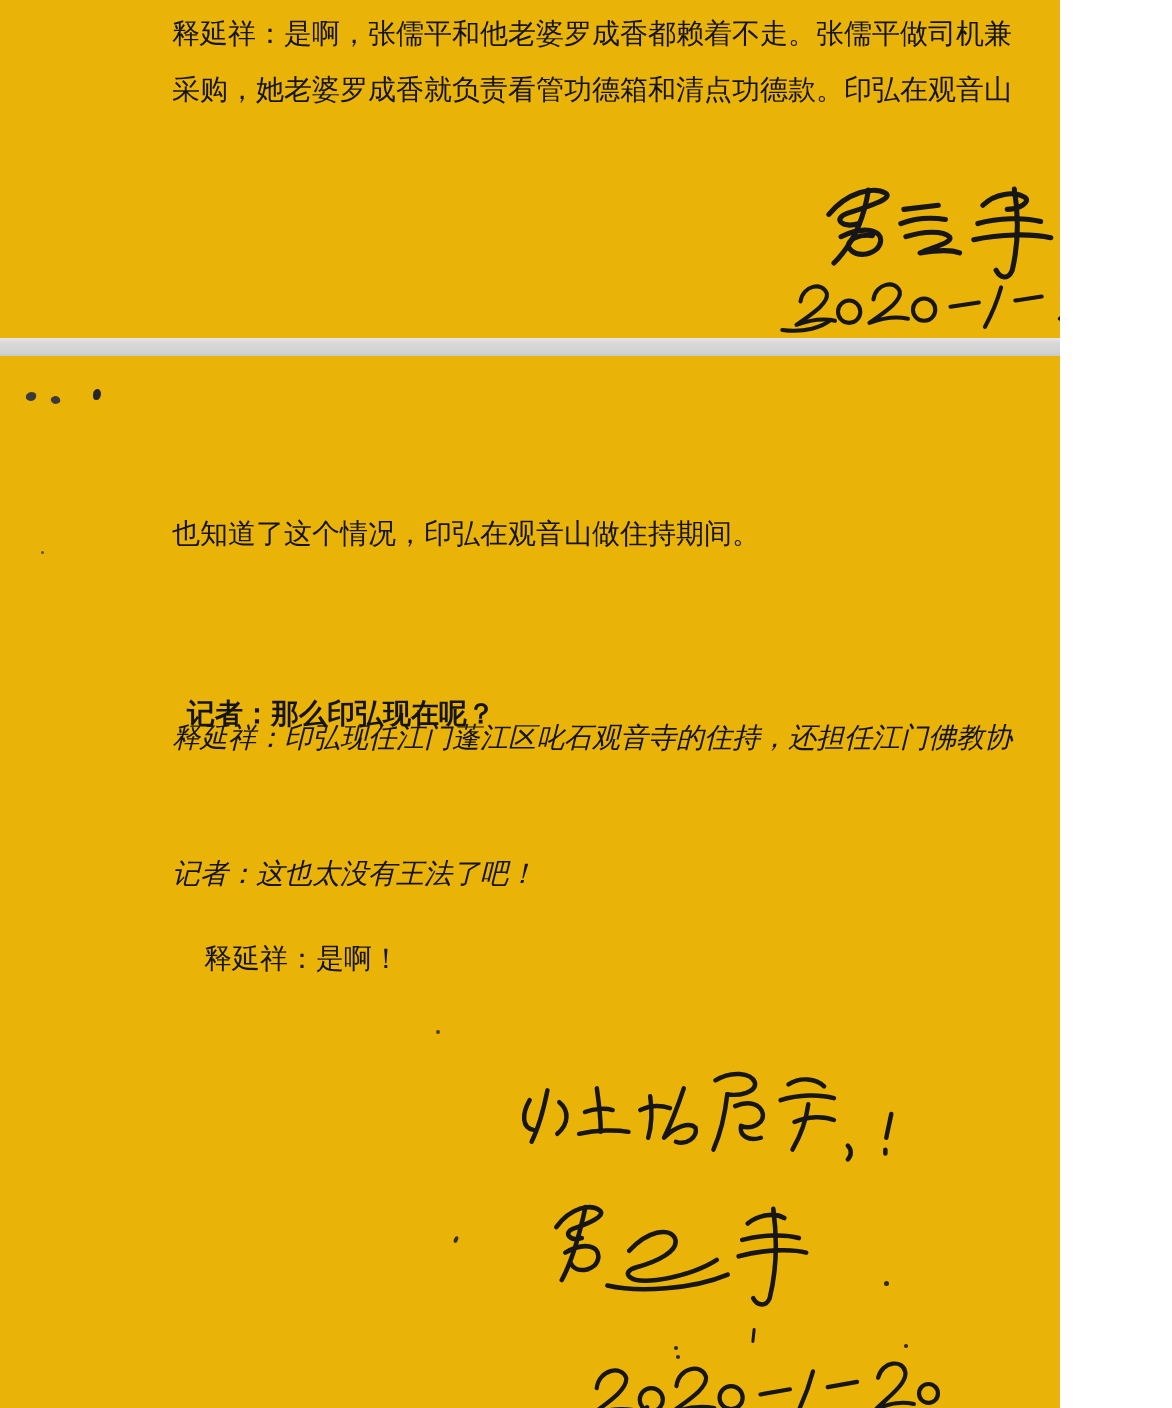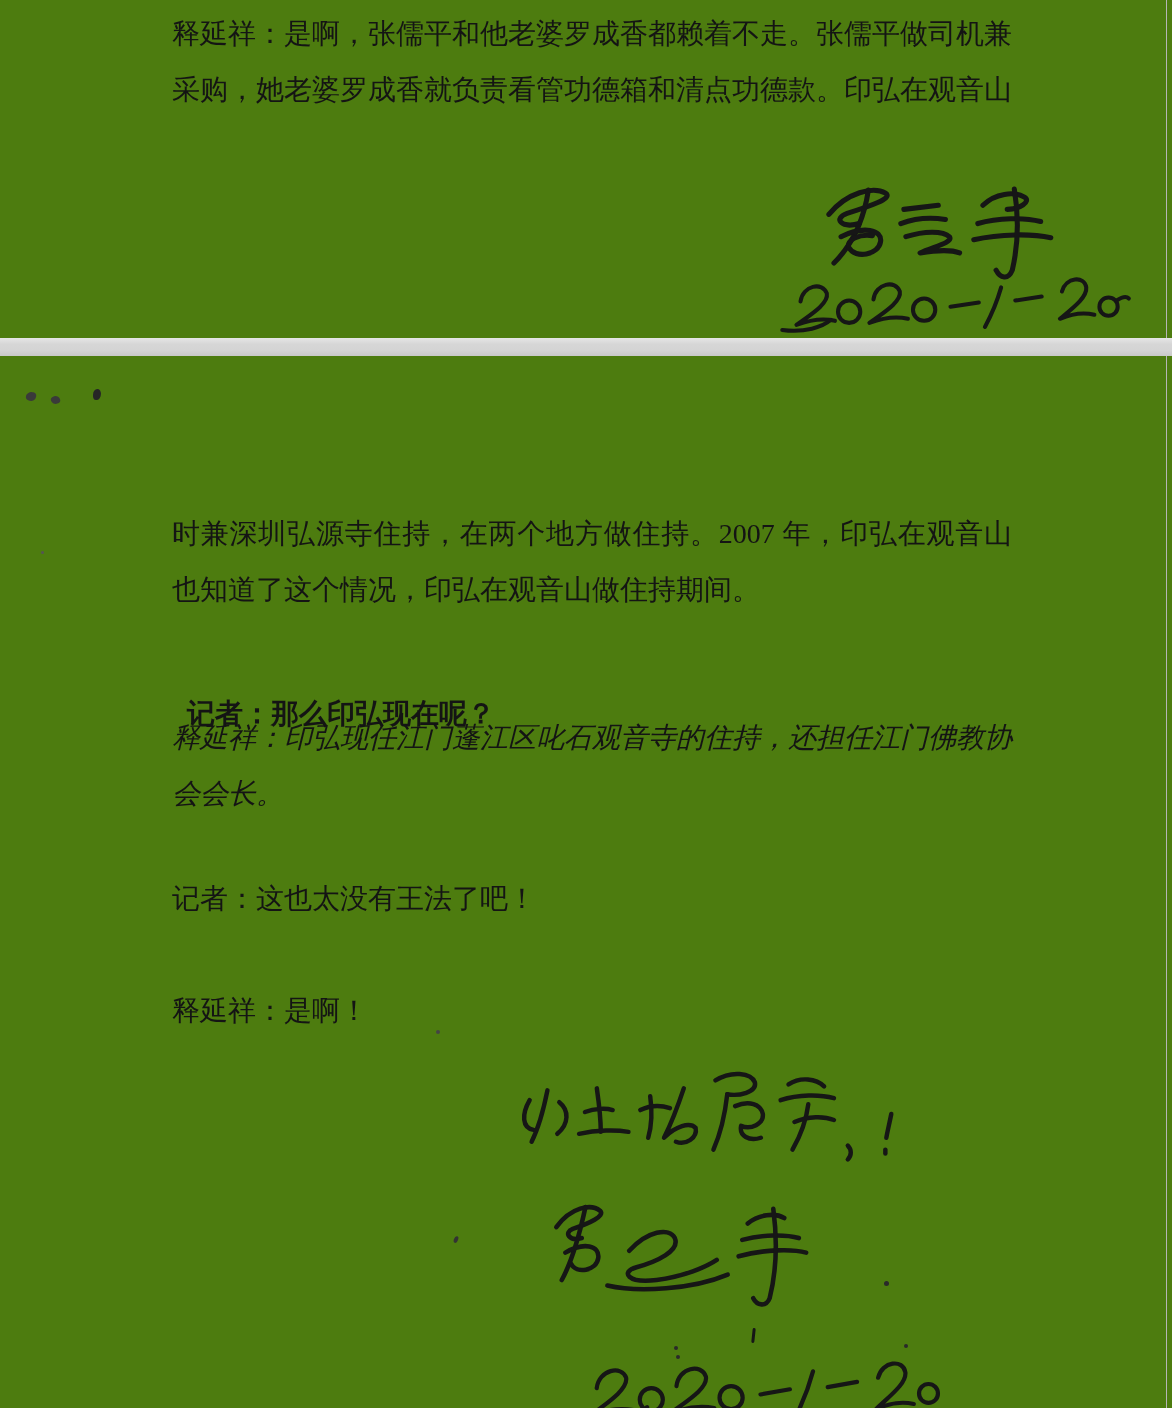--- a/index.html
+++ b/index.html
@@ -1,20 +1,20 @@
 <!DOCTYPE html>
 <html><head>
 <meta charset="utf-8">
 <style>
   html, body { margin: 0; padding: 0; background: #ffffff; }
   .viewport {
     position: relative;
-    width: 1172px;
+    width: 1060px;
     height: 1408px;
-    background: #4d7c0f;
+    background: #eab308;
     overflow: hidden;
     font-family: "Liberation Serif", "DejaVu Serif", serif;
   }
   .edge-line {
     position: absolute;
     left: 1166px; top: 0; bottom: 0;
     width: 1px;
     background: #b6b6b6;
     z-index: 1;
   }
@@ -106,38 +106,36 @@
     <div class="speck" style="left:41px; top:551px; width:3px; height:3px; border-radius:50%; background:#555;"></div>
     <div class="speck" style="left:436px; top:1030px; width:4px; height:4px; border-radius:50%; background:#444;"></div>
     <div class="speck" style="left:454px; top:1236px; width:4px; height:7px; border-radius:60% 40% 50% 50%; background:#333; transform:rotate(20deg);"></div>
     <div class="speck" style="left:884px; top:1281px; width:5px; height:5px; border-radius:50%; background:#2a2a2a;"></div>
     <div class="speck" style="left:752px; top:1328px; width:3px; height:15px; border-radius:2px; background:#161616; transform:rotate(6deg);"></div>
     <div class="speck" style="left:674px; top:1346px; width:4px; height:4px; border-radius:50%; background:#2a2a2a;"></div>
     <div class="speck" style="left:676px; top:1355px; width:4px; height:4px; border-radius:50%; background:#2a2a2a;"></div>
     <div class="speck" style="left:904px; top:1344px; width:4px; height:4px; border-radius:50%; background:#2a2a2a;"></div>
 
     <div class="textblock" style="top:506px;">
-      <div class="line just">时兼深圳弘源寺住持，在两个地方做住持。2007 年，印弘在观音山</div>
       <div class="line">也知道了这个情况，印弘在观音山做住持期间。</div>
     </div>
 
     <div class="textblock bold" style="top:686px;">
       <div class="line">记者：那么印弘现在呢？</div>
     </div>
 
     <div class="textblock" style="top:710px;font-style:italic;">
       <div class="line just">释延祥：印弘现任江门蓬江区叱石观音寺的住持，还担任江门佛教协</div>
-      <div class="line">会会长。</div>
     </div>
 
-    <div class="textblock" style="top:871px;">
+    <div class="textblock" style="top:846px;font-style:italic;">
       <div class="line">记者：这也太没有王法了吧！</div>
     </div>
 
-    <div class="textblock" style="top:983px;">
+    <div class="textblock" style="top:931px;margin-left:32px;">
       <div class="line">释延祥：是啊！</div>
     </div>
 
     <svg class="hand" style="left:500px; top:1062px;" width="415" height="110" viewBox="0 0 420 110" aria-label="以上均属实，！">
       <g stroke-width="4.5">
         <path d="M30,38 C22,52 22,66 34,68"></path>
         <path d="M48,28 C44,48 40,64 32,80"></path>
         <path d="M60,40 C70,48 70,62 58,72"></path>
         <path d="M98,26 C100,40 102,56 102,70"></path>
         <path d="M86,50 C96,46 108,46 114,48"></path>

